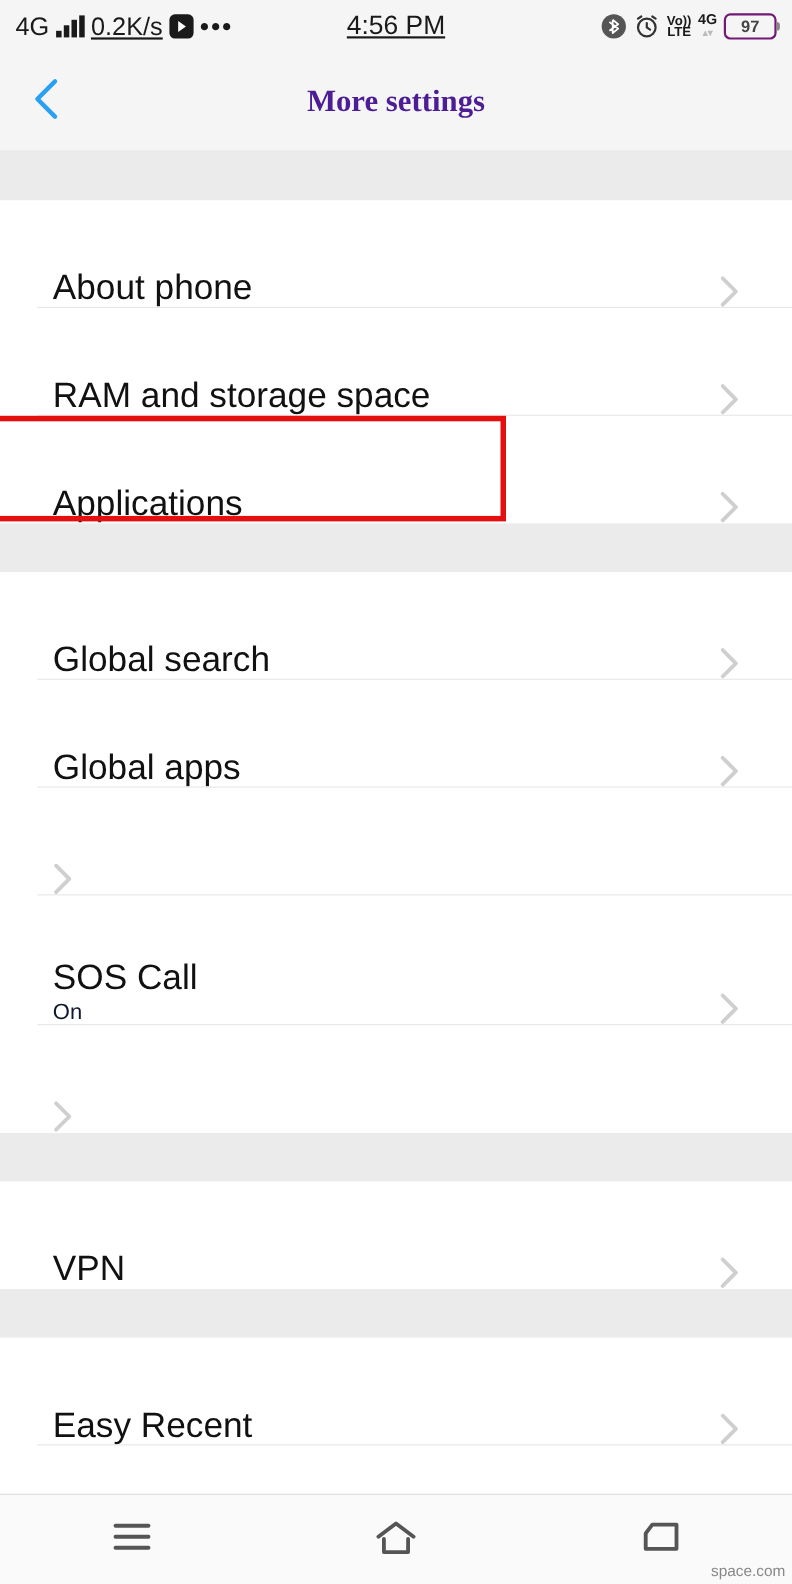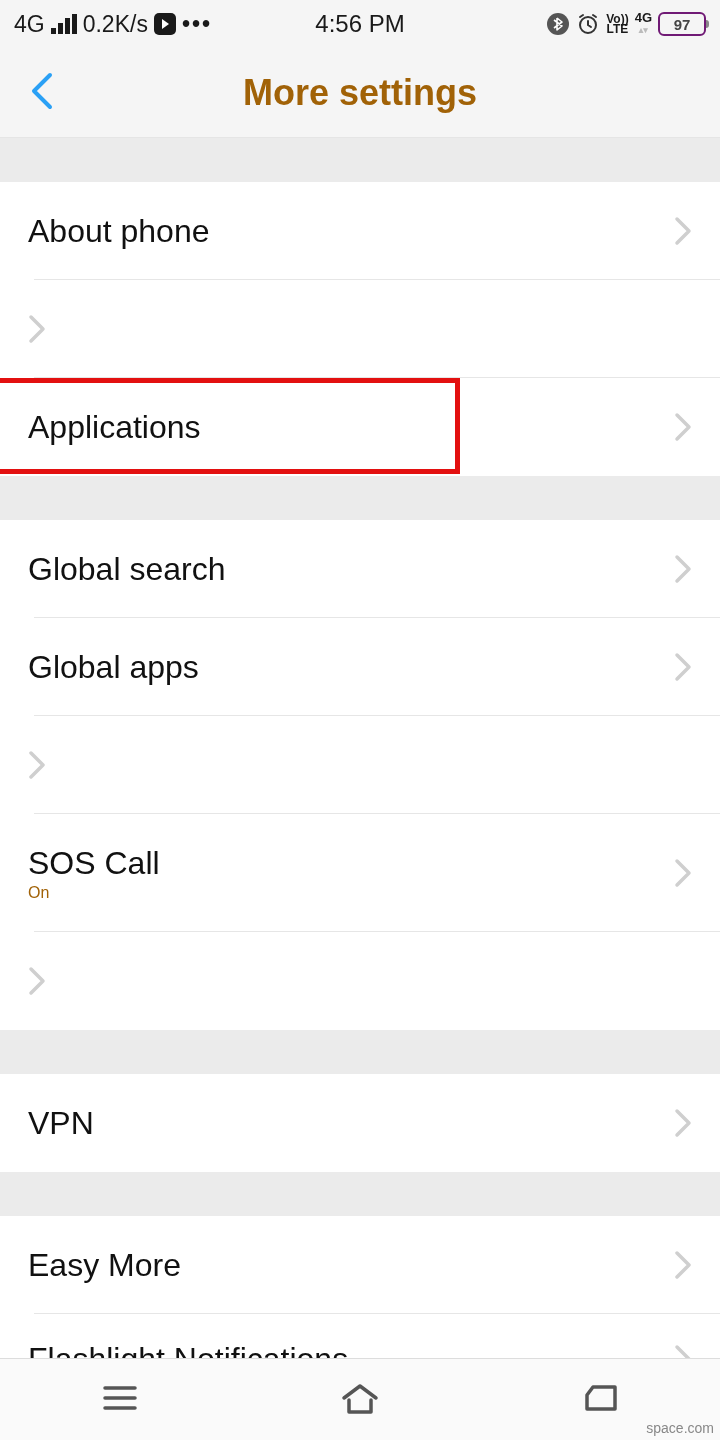--- a/index.html
+++ b/index.html
@@ -32,20 +32,21 @@
       display: flex;
       align-items: center;
       gap: 6px;
     }
     .status-center {
       position: absolute;
       left: 50%;
       transform: translateX(-50%);
       font-size: 24px;
       font-weight: 500;
+      text-decoration: underline;
     }
     .signal-bars {
       display: inline-flex;
       align-items: flex-end;
       gap: 2px;
       height: 20px;
     }
     .signal-bars span {
       width: 5px;
       background: #1a1a1a;
@@ -123,51 +124,52 @@
       padding: 0 10px 0 28px;
     }
     .back-chevron {
       width: 30px;
       height: 40px;
     }
     .page-title {
       position:absolute;
       left:50%;
       transform:translateX(-50%);
-      font-size: 36px;
+      font-size: 28px;
       font-weight: 700;
-      color: #a16207;
+      color: #4c1d95;
+      font-family: Liberation Serif, serif;
     }
     
     .gap { height: 44px; background: #ebebeb; }
     
     .list { background: #fff; }
     .row {
       height: 98px;
-      padding: 0 28px;
-      display: flex;
-      align-items: center;
+      padding: 0 48px;
+      display: flex;
+      align-items: flex-end;
       justify-content: space-between;
       position: relative;
       gap: 32px;
     }
     .row:not(:last-child)::after{
       content:"";
       position:absolute;
       left:34px; right:0; bottom:0;
       height:1px;
       background:#e6e6e6;
     }
     .row-label {
       font-size: 32px;
       color: #111;
     }
     .row-sub {
-      font-size: 16px;
-      color: #a16207;
+      font-size: 20px;
+      color: #0f172a;
       margin-top: 2px;
     }
     .row-tall { height: 118px; }
     .chevron {
       width: 18px;
       height: 30px;
       flex-shrink: 0;
     }
     .highlight {
       position: absolute;
@@ -202,21 +204,21 @@
 
 <div class="status-bar">
   <div class="status-left">
     <span>4G</span>
     <span class="signal-bars">
         <span></span>
         <span></span>
         <span></span>
         <span></span>
       </span>
-    <span style="font-size:23px;">0.2K/s</span>
+    <span style="font-size:23px;text-decoration:underline;">0.2K/s</span>
     <span class="play-badge"></span>
     <span class="dots">•••</span>
   </div>
   <div class="status-center">4:56 PM</div>
   <div class="status-right">
     <svg class="icon-svg" viewBox="0 0 24 24">
         <circle cx="12" cy="12" r="11" fill="#555"></circle>
         <path d="M11 6 L11 18 L16 14 L8 8 M11 6 L16 10 L8 16" stroke="#fff" stroke-width="1.6" fill="none" stroke-linejoin="round"></path>
       </svg>
     <svg class="icon-svg" viewBox="0 0 24 24">
@@ -243,20 +245,21 @@
 <div class="gap"></div>
 
 <div class="list">
   <div class="row">
     <span class="row-label">About phone</span>
     <svg class="chevron" viewBox="0 0 18 30">
         <path d="M3 3 L15 15 L3 27" stroke="#cfcfcf" stroke-width="3.5" fill="none" stroke-linecap="round" stroke-linejoin="round"></path>
       </svg>
   </div>
   <div class="row">
+    <span class="row-label">RAM and storage space</span>
     <svg class="chevron" viewBox="0 0 18 30">
         <path d="M3 3 L15 15 L3 27" stroke="#cfcfcf" stroke-width="3.5" fill="none" stroke-linecap="round" stroke-linejoin="round"></path>
       </svg>
   </div>
   <div class="row" style="position:relative;">
     <div class="highlight" style="left:-10px; top:0; width:470px; height:96px;"></div>
     <span class="row-label">Applications</span>
     <svg class="chevron" viewBox="0 0 18 30">
         <path d="M3 3 L15 15 L3 27" stroke="#cfcfcf" stroke-width="3.5" fill="none" stroke-linecap="round" stroke-linejoin="round"></path>
       </svg>
@@ -307,21 +310,21 @@
     <svg class="chevron" viewBox="0 0 18 30">
         <path d="M3 3 L15 15 L3 27" stroke="#cfcfcf" stroke-width="3.5" fill="none" stroke-linecap="round" stroke-linejoin="round"></path>
       </svg>
   </div>
 </div>
 
 <div class="gap"></div>
 
 <div class="list">
   <div class="row">
-    <span class="row-label">Easy More</span>
+    <span class="row-label">Easy Recent</span>
     <svg class="chevron" viewBox="0 0 18 30">
         <path d="M3 3 L15 15 L3 27" stroke="#cfcfcf" stroke-width="3.5" fill="none" stroke-linecap="round" stroke-linejoin="round"></path>
       </svg>
   </div>
   <div class="row" style="height:90px;">
     <span class="row-label">Flashlight Notifications</span>
     <svg class="chevron" viewBox="0 0 18 30">
         <path d="M3 3 L15 15 L3 27" stroke="#cfcfcf" stroke-width="3.5" fill="none" stroke-linecap="round" stroke-linejoin="round"></path>
       </svg>
   </div>

